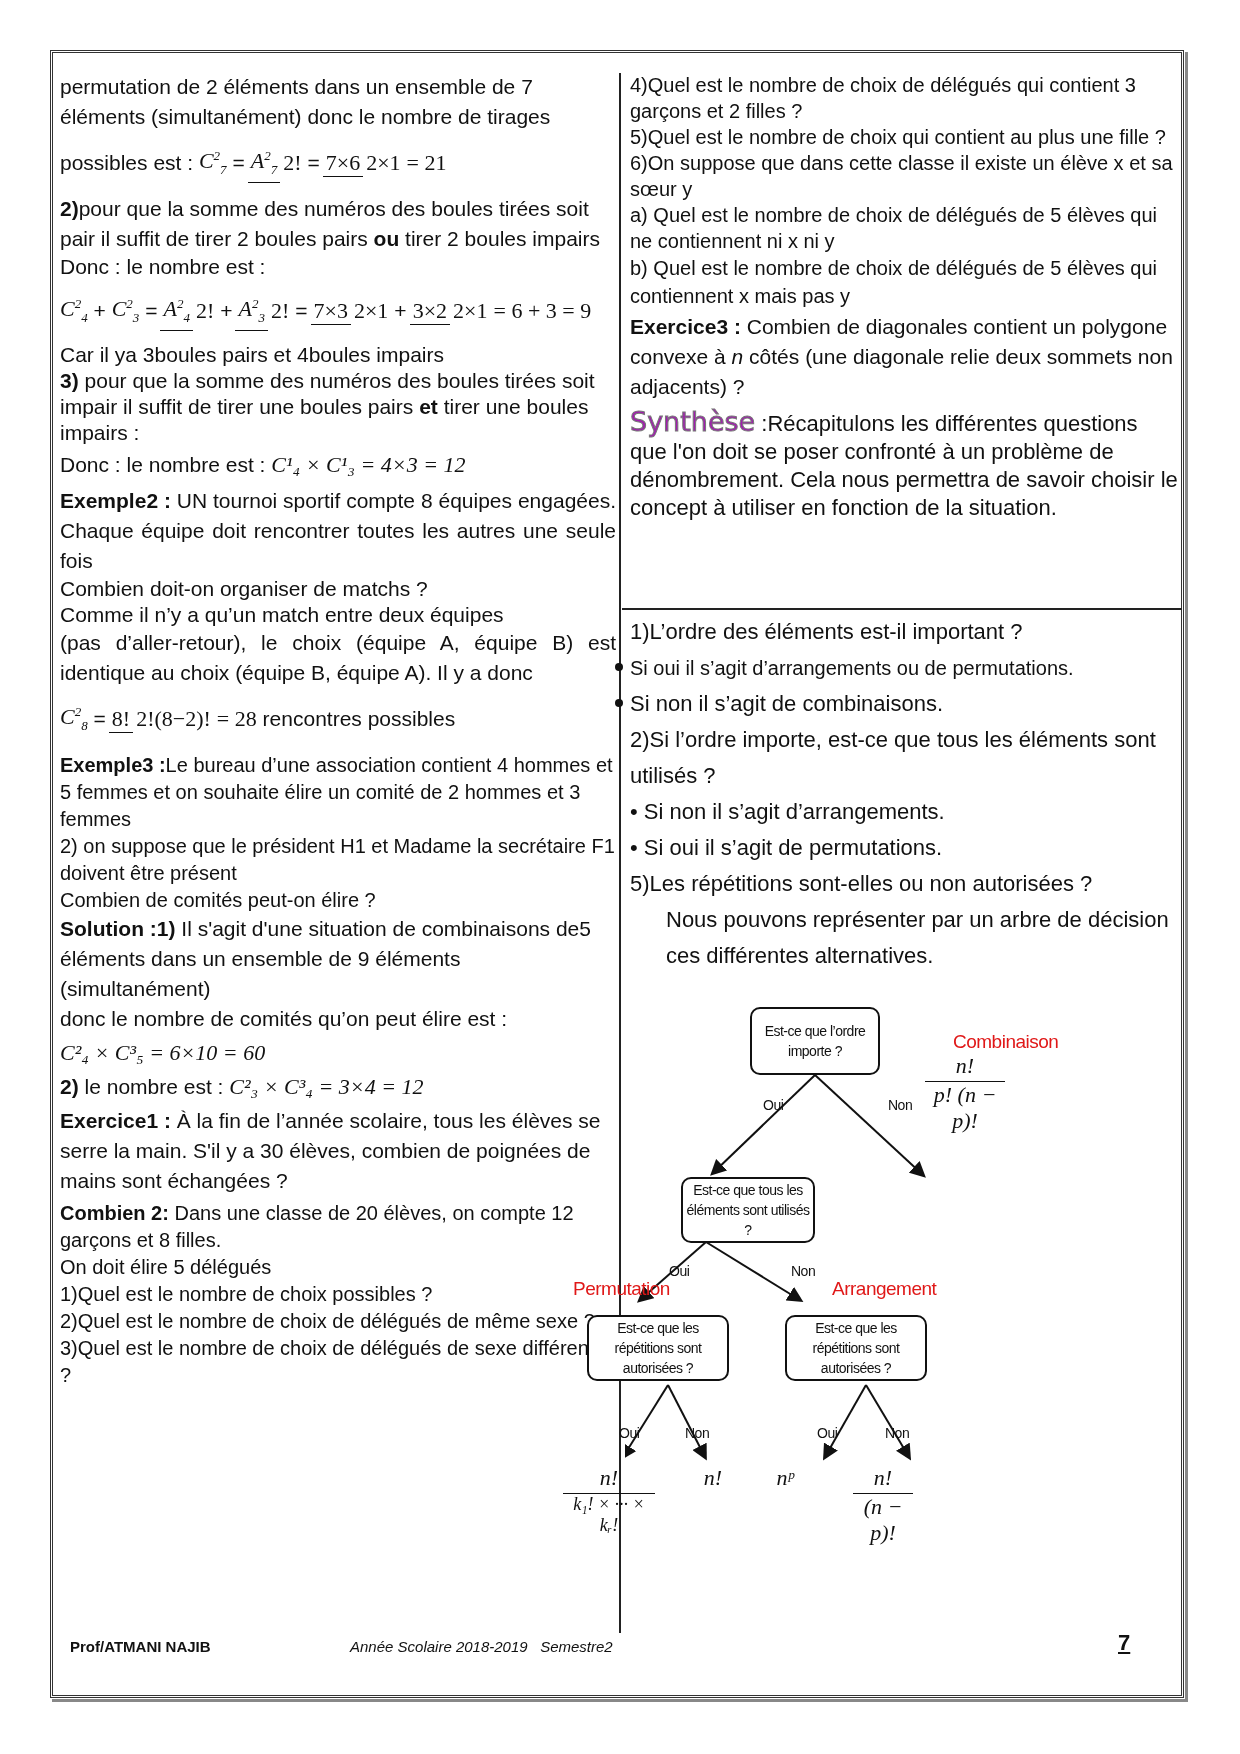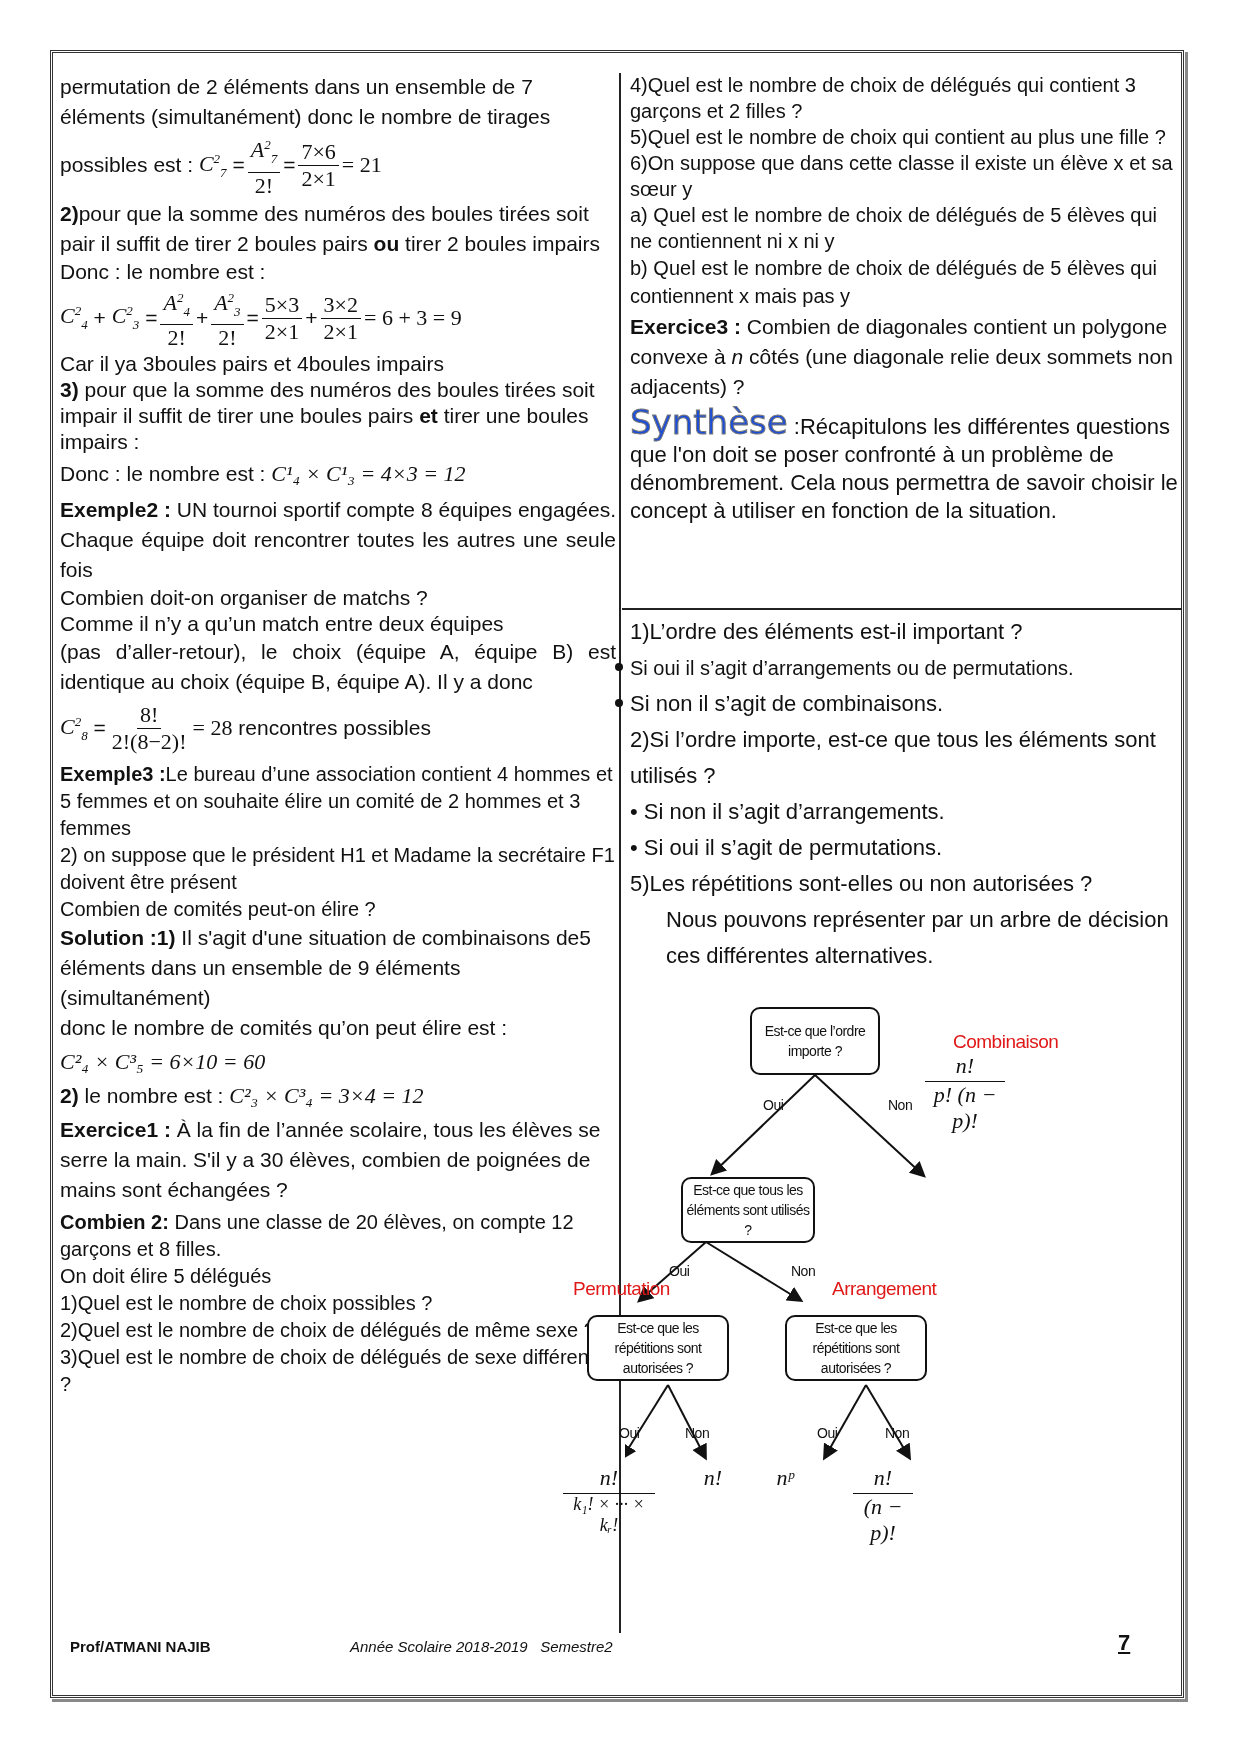--- a/index.html
+++ b/index.html
@@ -13,28 +13,28 @@
   .col { position: absolute; }
   .left { left: 60px; top: 72px; width: 556px; }
   .right { left: 630px; top: 72px; width: 550px; }
   .p { font-size: 21px; line-height: 30px; margin: 0; }
   .p.tight { line-height: 26px; }
   .p.med { font-size: 20px; line-height: 27px; }
   .p.just { text-align: justify; }
   .b { font-weight: bold; }
   .math { font-family: "Liberation Serif", serif; font-style: italic; font-size: 22px; }
   .math .n { font-style: normal; }
-  .frac { display: inline-flex; flex-direction: column; align-items: center; vertical-align: middle;
+  .frac { display: inline-flex; flex-direction: row; align-items: center; vertical-align: middle;
           margin: 0 3px; font-family: "Liberation Serif", serif; text-align: center; }
   .frac .num { border-bottom: 1.5px solid #111; padding: 0 3px; line-height: 26px; }
   .frac .den { padding: 0 3px; line-height: 26px; }
   sub, sup { font-size: 13px; }
   .eqline { display: flex; align-items: center; min-height: 62px; font-size: 21px; }
   .hr { position: absolute; left: 622px; width: 560px; top: 608px; height: 2px; background: #222; }
-  .synth { color: #1d4ed8; -webkit-text-stroke: 1px #777; font-size: 34px; font-family: "DejaVu Sans", sans-serif; }
+  .synth { color: #a21caf; -webkit-text-stroke: 1px #777; font-size: 27px; font-family: "DejaVu Sans", sans-serif; }
   .bullet-left { position: absolute; width: 8px; height: 8px; border-radius: 50%; background: #111; }
   .tree { position: absolute; left: 625px; top: 995px; width: 560px; height: 600px; }
   .node { position: absolute; border: 2px solid #111; border-radius: 10px; background: #fff;
           font-family: "Liberation Sans", sans-serif; font-size: 14px; line-height: 20px;
           text-align: center; display: flex; align-items: center; justify-content: center; letter-spacing: -0.5px; }
   .lbl { position: absolute; font-size: 14px; letter-spacing: -0.5px; }
   .red { position: absolute; color: #e01818; font-size: 19px; letter-spacing: -0.5px; }
   .formula { position: absolute; font-family: "Liberation Serif", serif; font-style: italic; font-size: 22px; text-align: center; }
   .formula .fr-num { border-bottom: 1.5px solid #111; padding-bottom: 2px; }
   .footer { position: absolute; top: 1638px; font-size: 15px; }
@@ -68,21 +68,21 @@
     <span class="math">C<sup>2</sup><sub>4</sub></span>&nbsp;+&nbsp;<span class="math">C<sup>2</sup><sub>3</sub></span>&nbsp;=
     <span class="frac math">
         <span class="num">A<sup>2</sup><sub>4</sub></span>
         <span class="den" style="font-style:normal">2!</span>
       </span>+
     <span class="frac math">
         <span class="num">A<sup>2</sup><sub>3</sub></span>
         <span class="den" style="font-style:normal">2!</span>
       </span>=
     <span class="frac math" style="font-style:normal">
-        <span class="num">5×3</span>
+        <span class="num">7×3</span>
         <span class="den">2×1</span>
       </span>+
     <span class="frac math" style="font-style:normal">
         <span class="num">3×2</span>
         <span class="den">2×1</span>
       </span>
     <span class="math" style="font-style:normal">= 6 + 3 = 9</span>
   </div>
   <p class="p tight">Car il ya 3boules pairs et 4boules impairs</p>
   <p class="p tight"><span class="b">3)</span><span> pour que la somme des numéros des boules tirées soit impair  il suffit de tirer une boules pairs </span><span class="b">et</span><span>  tirer une boules impairs :</span></p>

